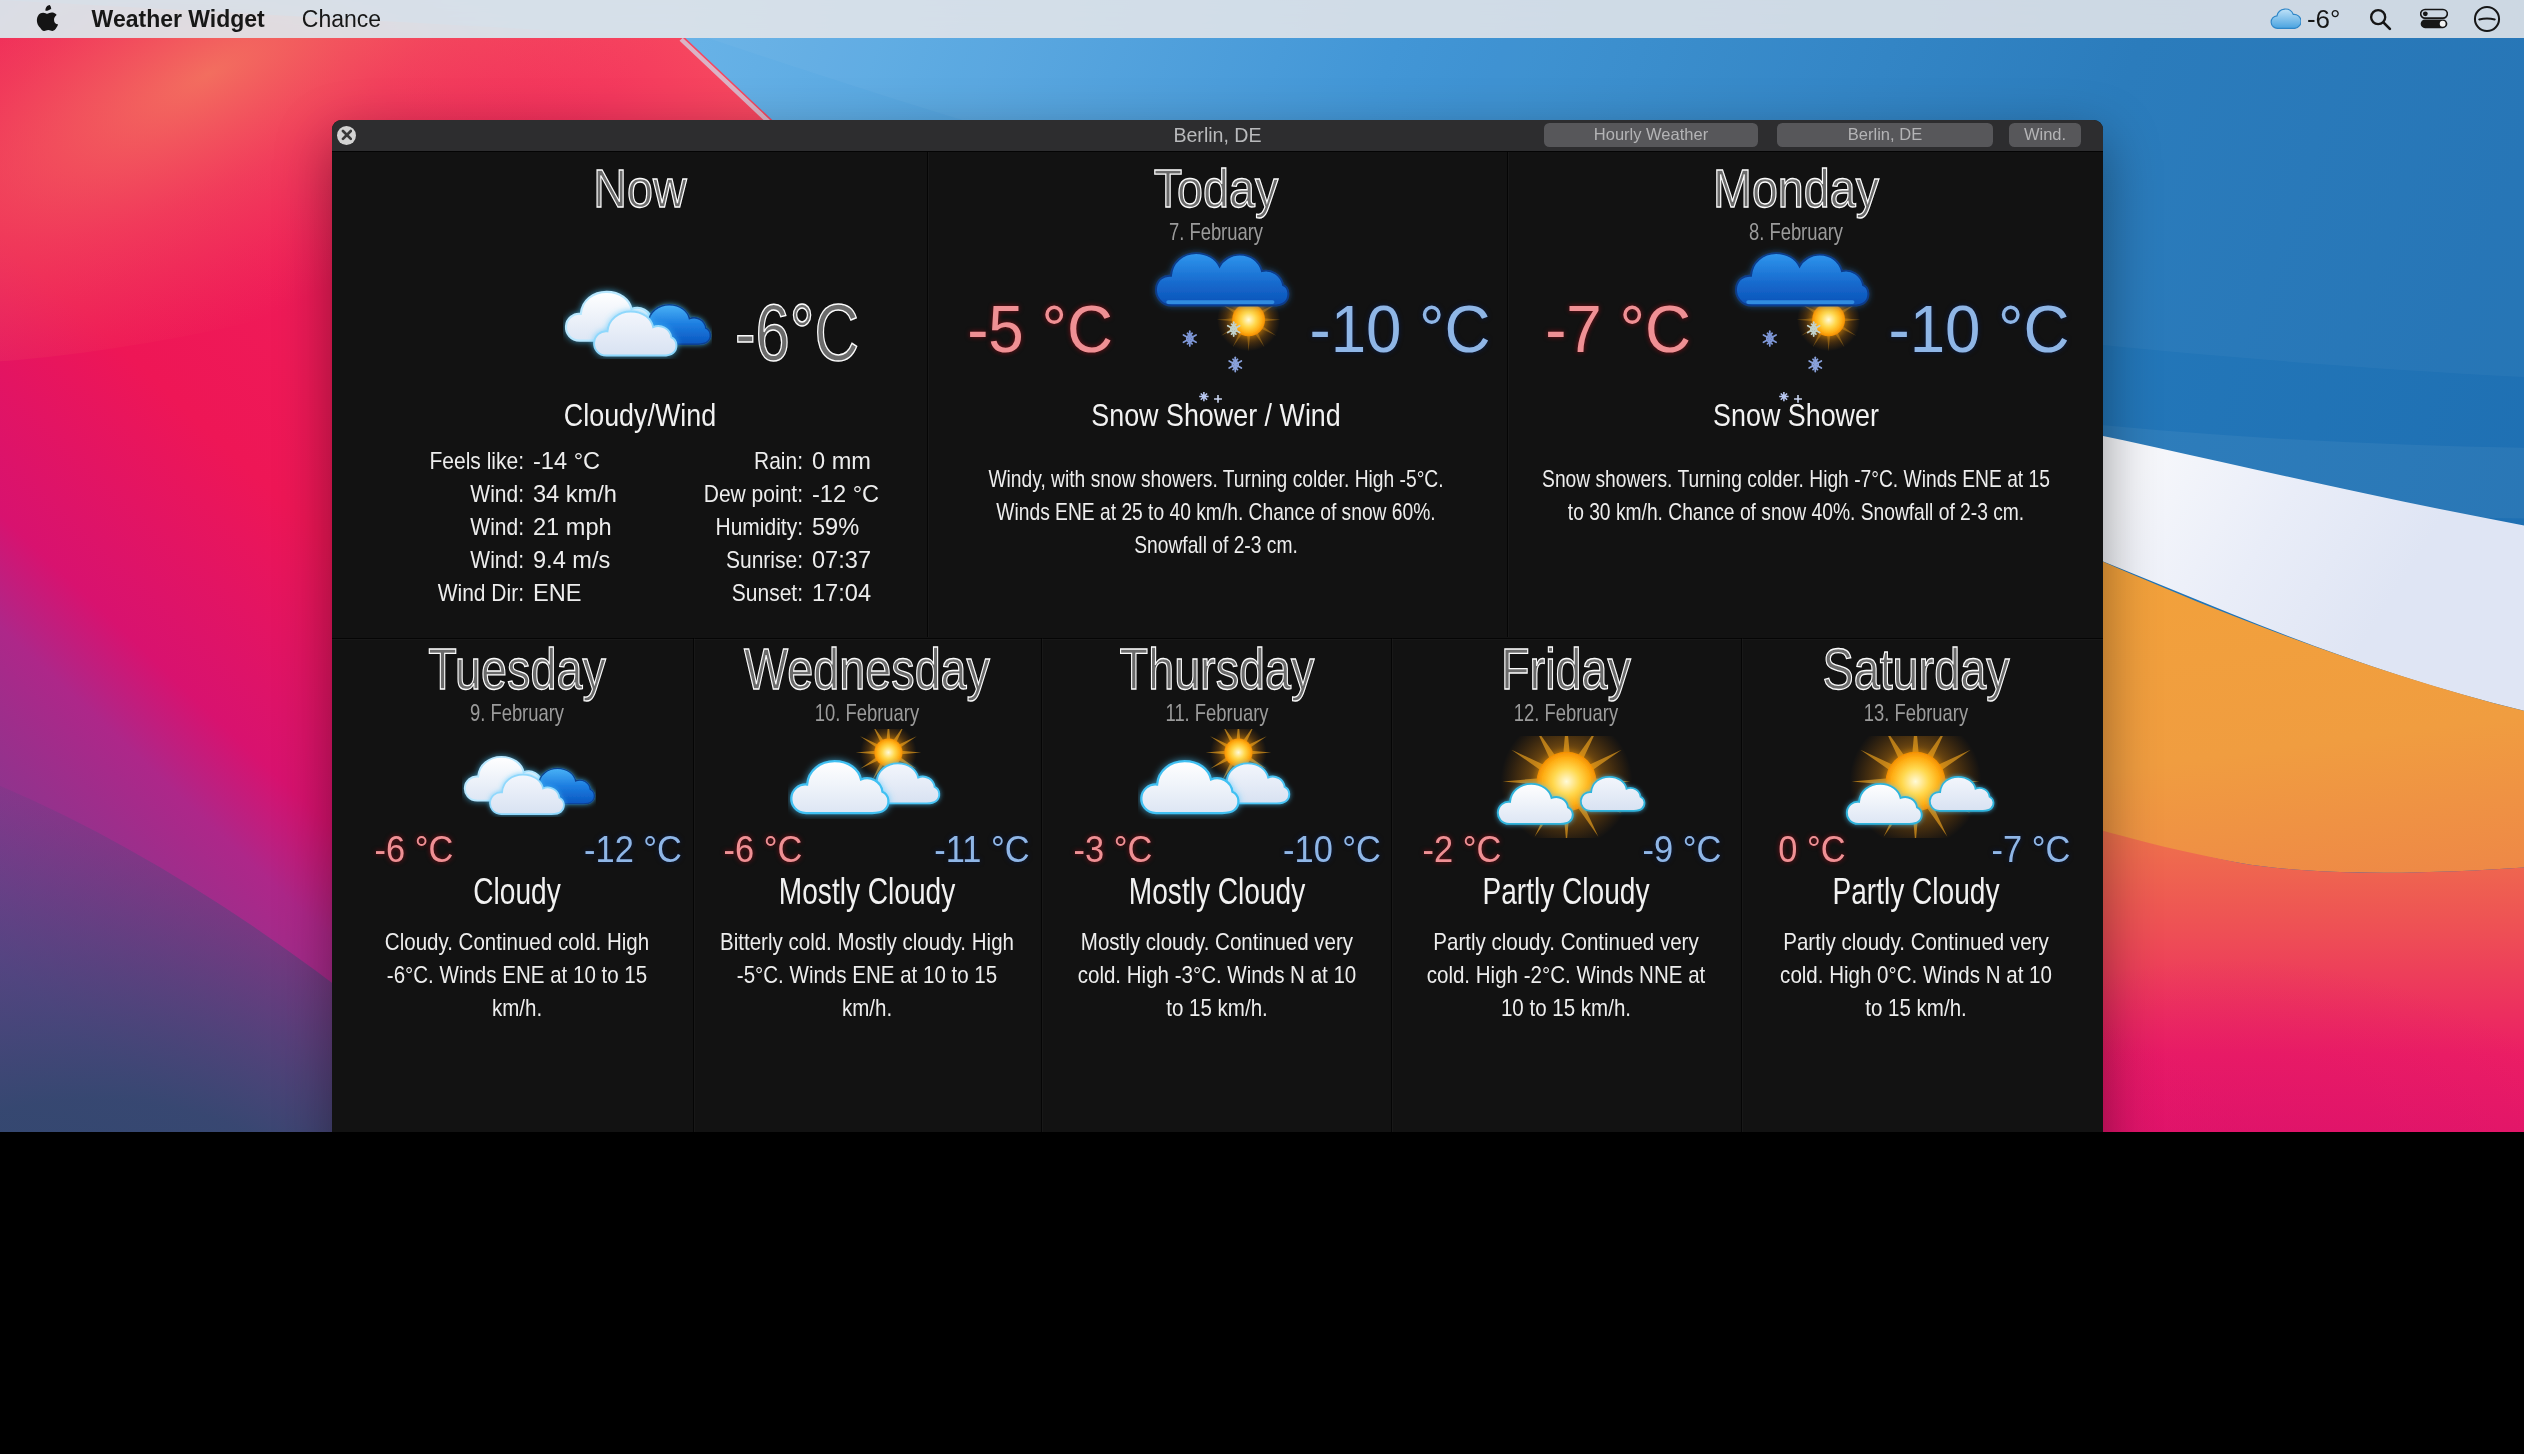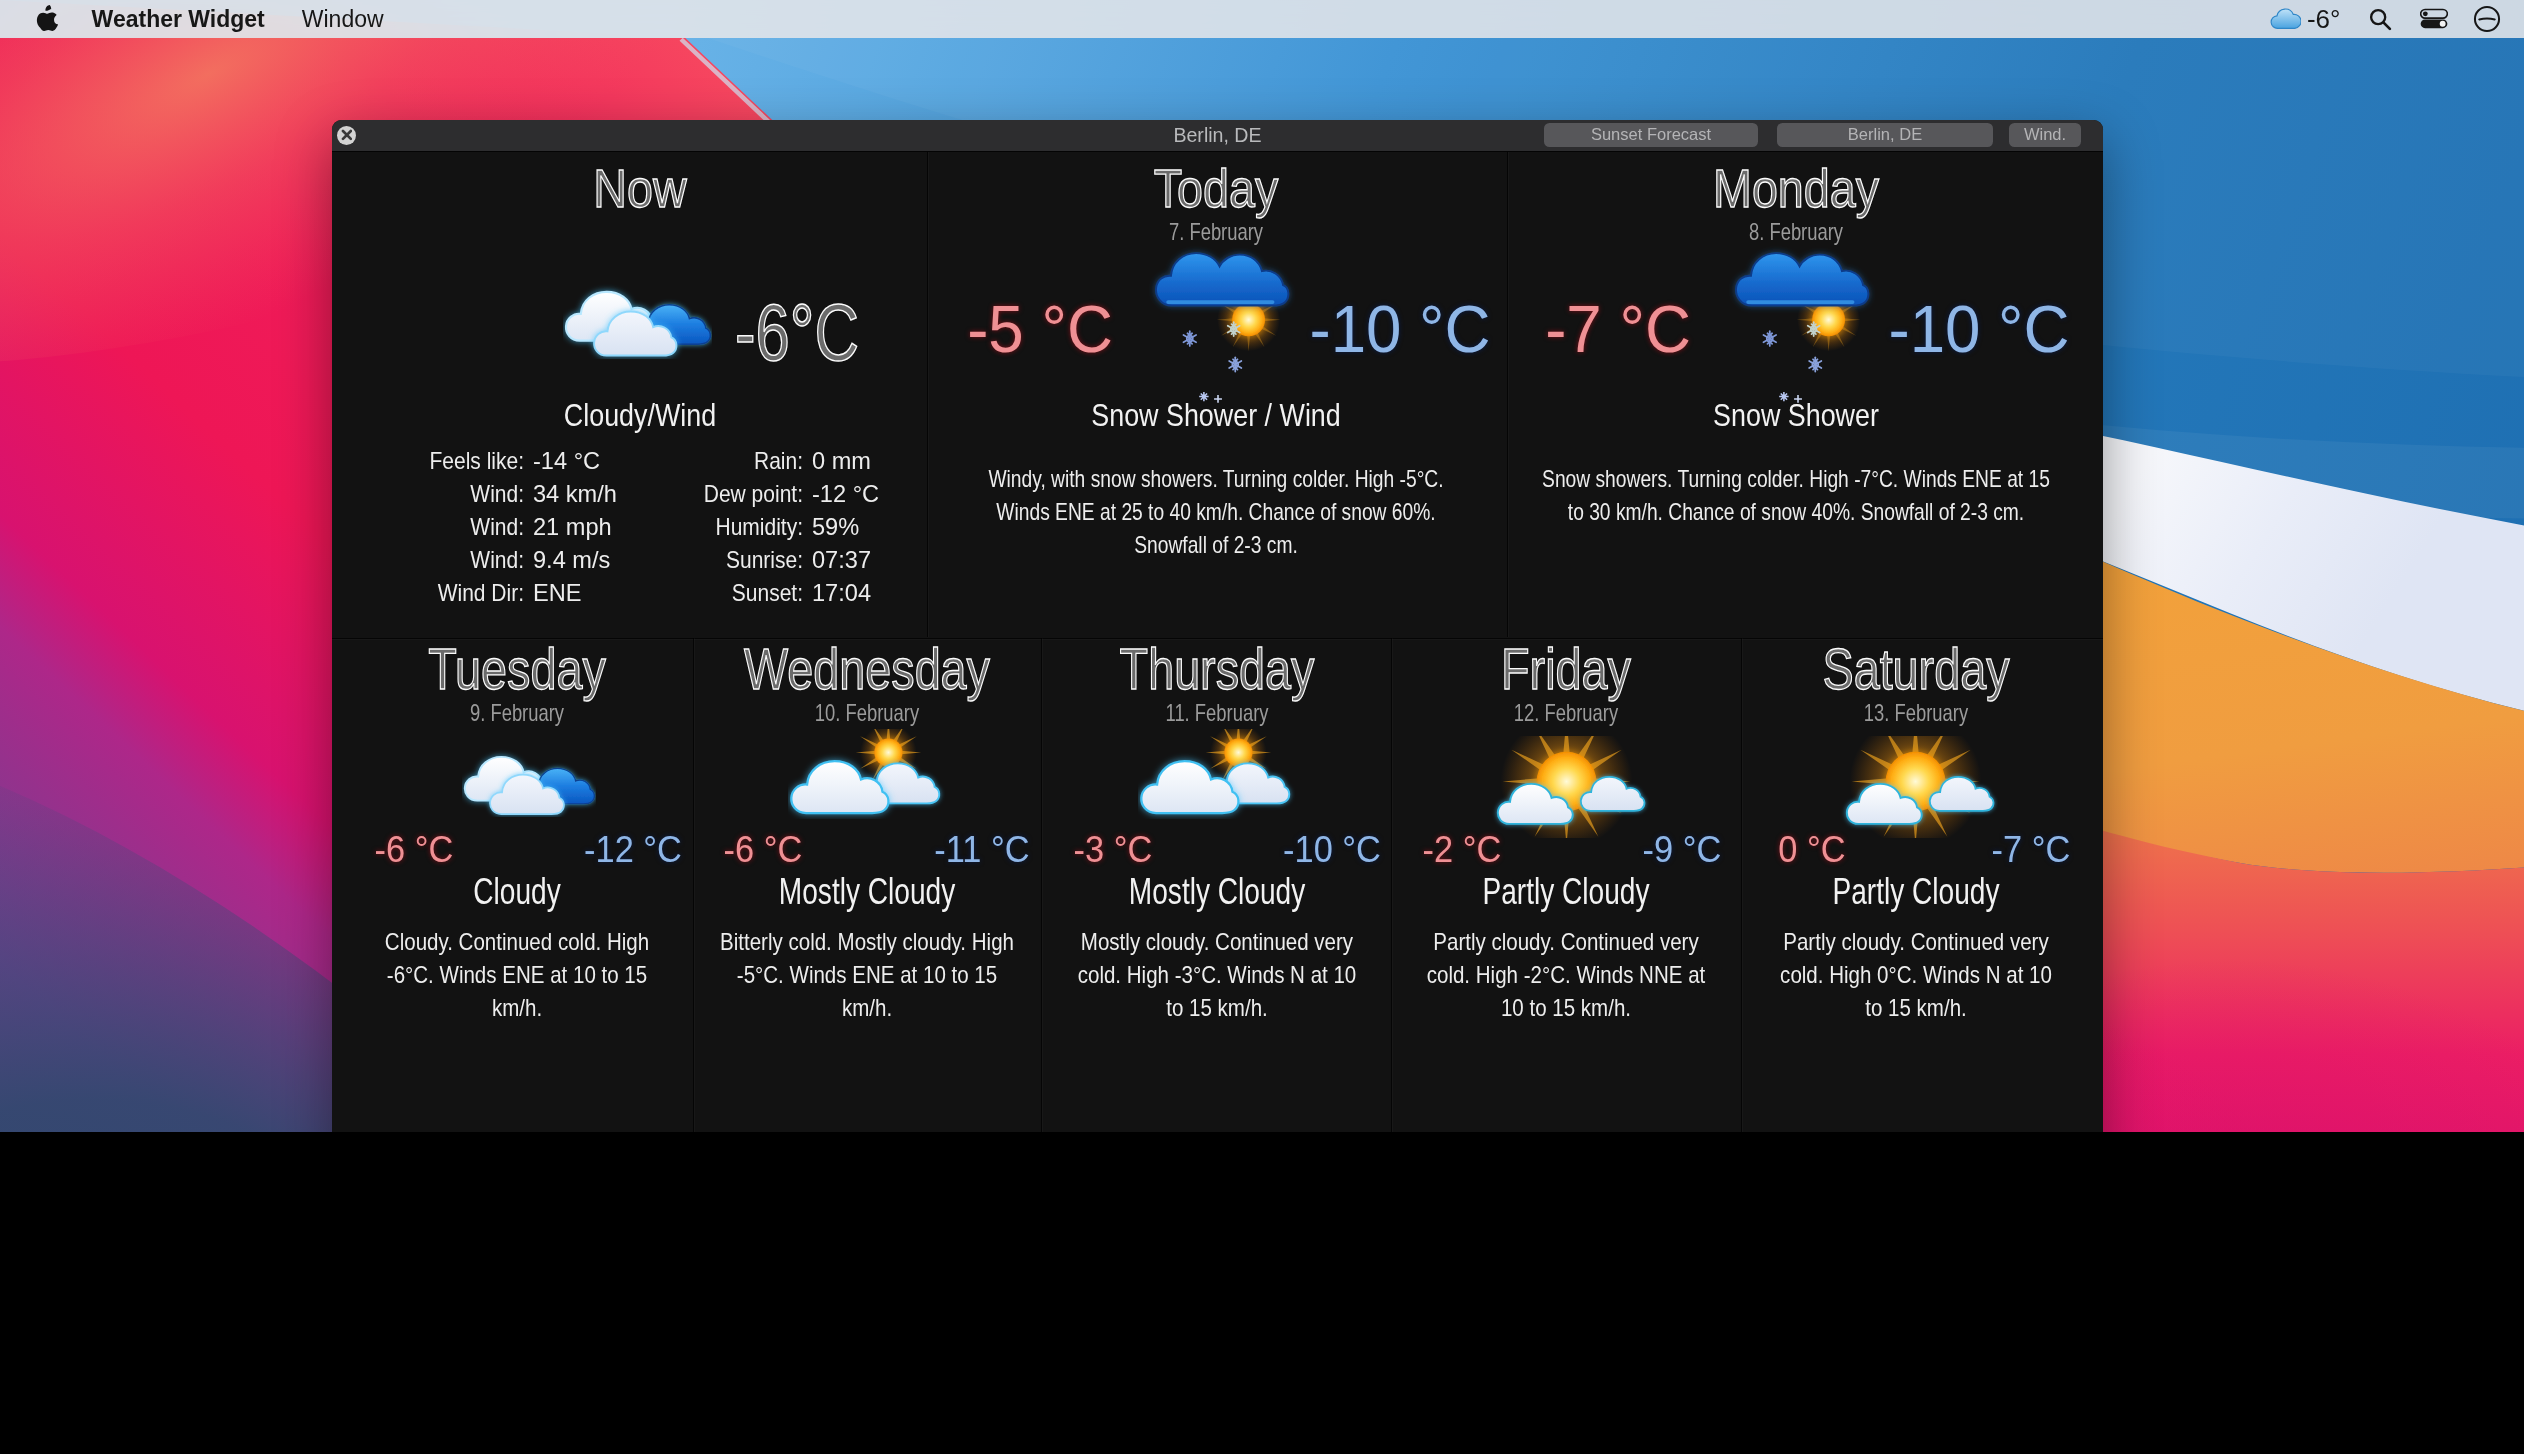--- a/index.html
+++ b/index.html
@@ -136,21 +136,21 @@
   <circle cx="2840" cy="1860" r="760" fill="url(#pinkfix)"></circle>
   <circle cx="2500" cy="1780" r="520" fill="url(#pinkfix2)"></circle>
   <path d="M2350,1480 L2830,1890" stroke="#de0f6a" stroke-width="150" opacity="0.55" filter="url(#blurseam)" fill="none"></path>
   <path d="M869,48 L990,162 L986,166 L865,52 Z" fill="#cfe2f2" opacity="0.7"></path>
 </svg>
 <div id="menubar">
   <svg width="23.6" height="28" viewBox="0 0 30 36" style="margin-left:35px;">
         <path d="M20.6,5.6c0.3-2.1-0.6-4.2-1.8-5.6c-1.4,0.1-3.1,1-4.1,2.3c-0.9,1.1-1.7,3-1.4,5.2C15.8,7.7,18,7,19.2,5.6z M24.3,19.2c0-4.1 3.4-6.1 3.5-6.2c-1.9-2.8-4.9-3.2-5.9-3.2c-2.5-0.3-4.9,1.5-6.2,1.5c-1.3,0-3.3-1.5-5.4-1.4c-2.8,0-5.3,1.6-6.7,4.1c-2.9,5-0.7,12.4 2.9,15.2c1.4,2 3,4.2 5.1,4.1c2-0.1,2.8-1.3,5.3-1.3c2.5,0,3.2,1.3,5.4,1.3c2.2,0,3.6-2,5-4c1.6-2.3,2.2-4.6,2.2-4.7C28.5,25.5,24.3,23.9,24.3,19.2z" fill="#141414"></path>
       </svg>
   <span class="mb-bold">Weather Widget</span>
-  <span class="mb-item">Window</span>
+  <span class="mb-item">Chance</span>
   <div id="mb-right">
     <svg width="31" height="22" viewBox="0 0 40 28" style="margin-left:12.6px">
           <defs>
             <linearGradient id="mbc" x1="0" y1="0" x2="0" y2="1">
               <stop offset="0" stop-color="#bfe2f8"></stop>
               <stop offset="1" stop-color="#4aa3e0"></stop>
             </linearGradient>
           </defs>
           <path d="M10,26 a8,8 0 0 1 -1,-16 a11,11 0 0 1 21,-2 a9,9 0 0 1 2,18 z" fill="url(#mbc)" stroke="#2e86c8" stroke-width="1.5"></path>
         </svg>
@@ -172,21 +172,21 @@
   </div>
 </div>
 <div id="win">
   <div id="titlebar">
     <div id="closebtn">
           <svg width="11.8" height="11.8" viewBox="0 0 15 15">
             <path d="M2.5,2.5 L12.5,12.5 M12.5,2.5 L2.5,12.5" stroke="#3a3a3a" stroke-width="3.4" stroke-linecap="round"></path>
           </svg>
         </div>
     <div id="wtitle">Berlin, DE</div>
-    <div class="tbtn" style="left:1212px;width:214px;">Sunset Forecast</div>
+    <div class="tbtn" style="left:1212px;width:214px;">Hourly Weather</div>
     <div class="tbtn" style="left:1445px;width:216px;">Berlin, DE</div>
     <div class="tbtn" style="left:1677px;width:72px;">Wind.</div>
   </div>
   <div class="vsep" style="left:595px;top:32px;height:485px;"></div>
   <div class="vsep" style="left:1175px;top:32px;height:485px;"></div>
   <div class="hsep" style="left:0;top:518px;width:1771px;"></div>
   <div class="vsep" style="left:361px;top:518px;height:553px;"></div>
   <div class="vsep" style="left:709px;top:518px;height:553px;"></div>
   <div class="vsep" style="left:1059px;top:518px;height:553px;"></div>
   <div class="vsep" style="left:1409px;top:518px;height:553px;"></div>

